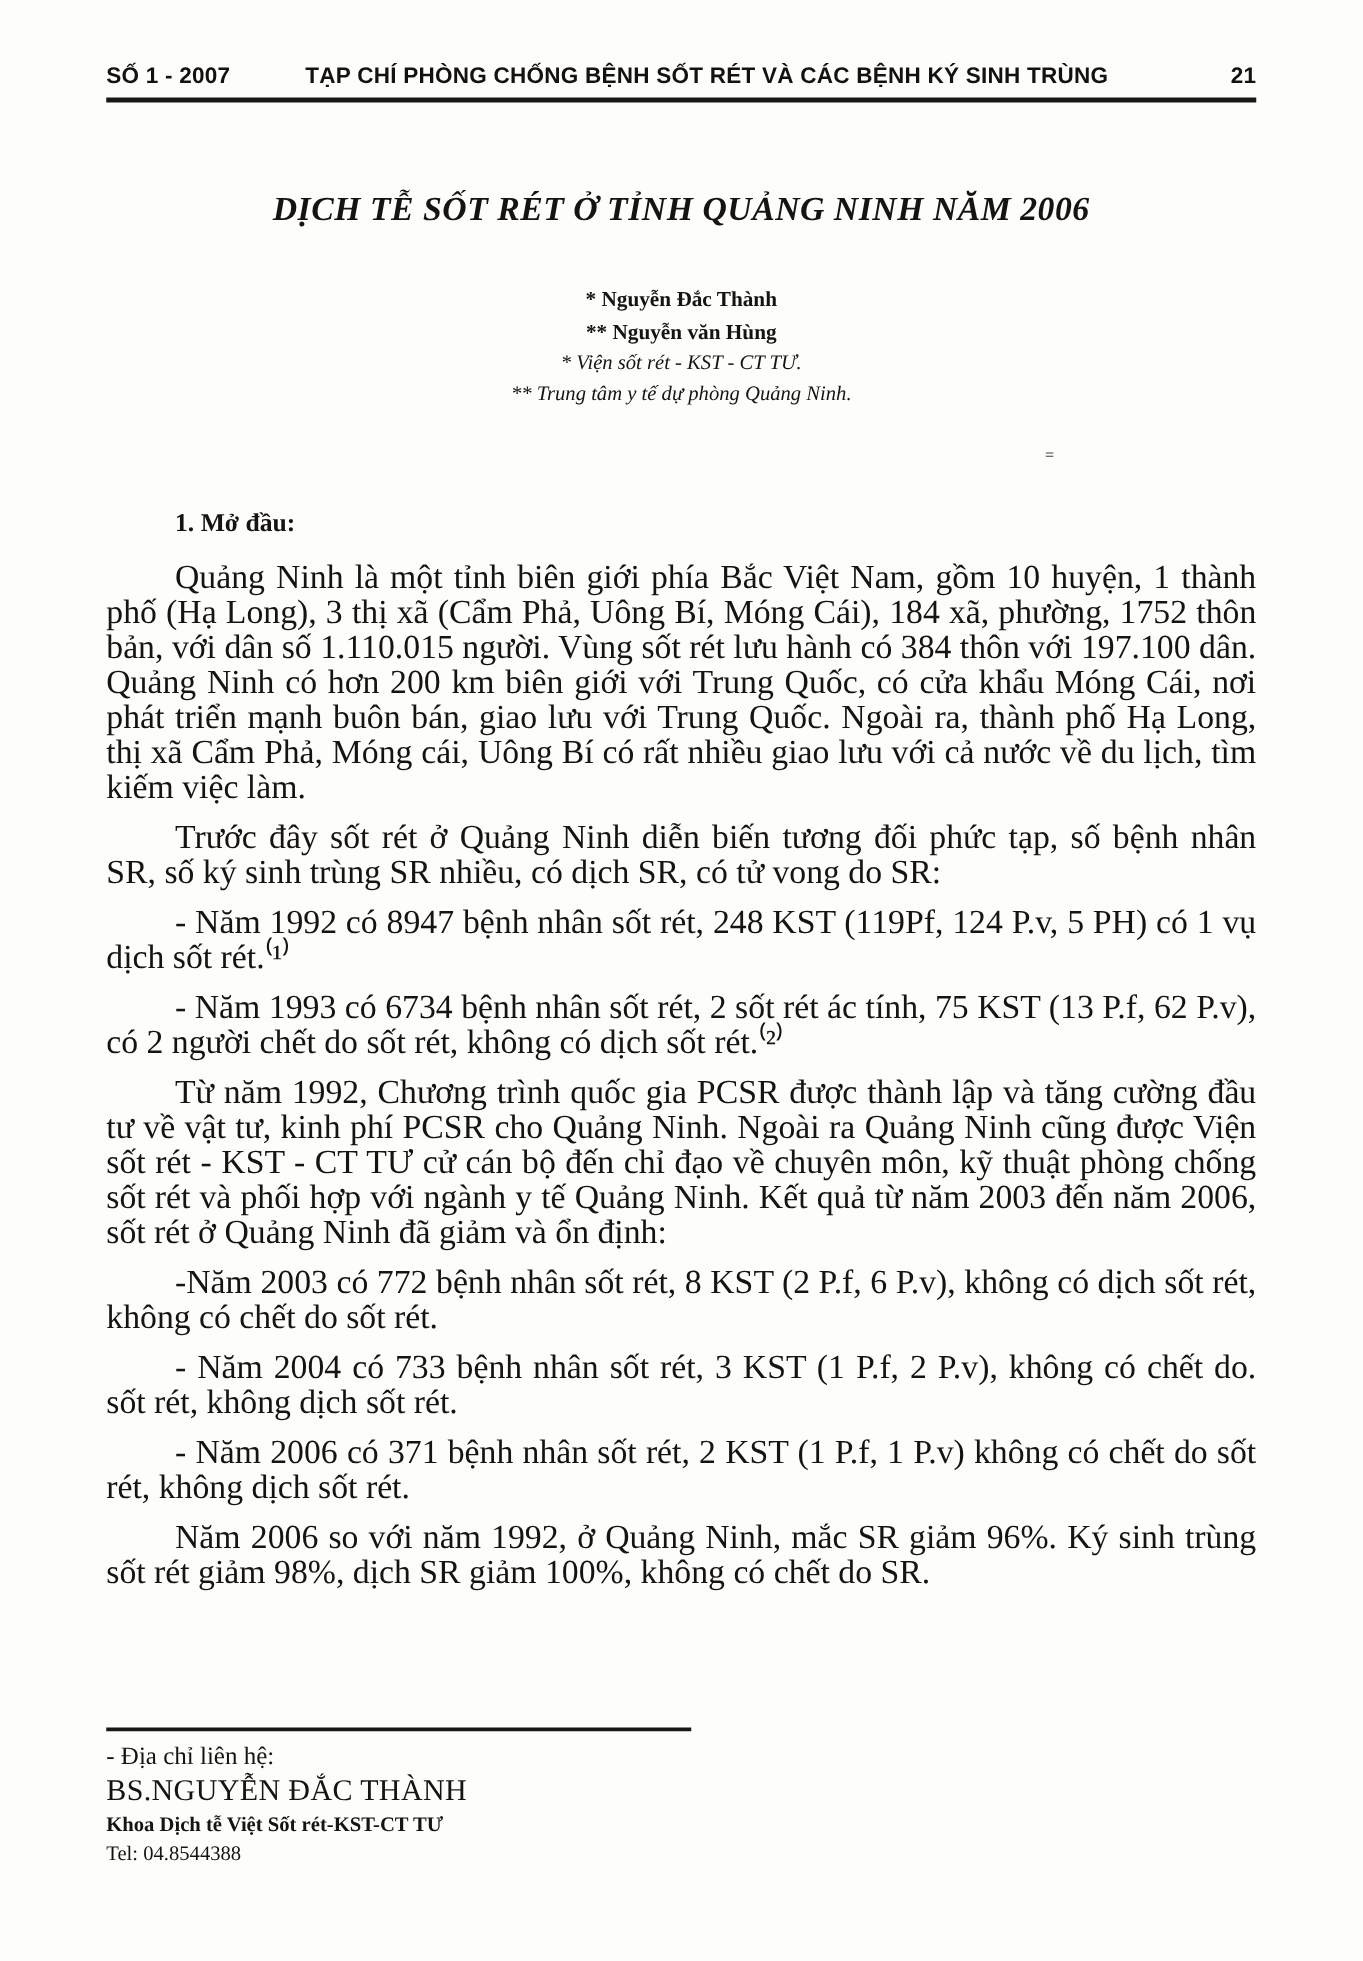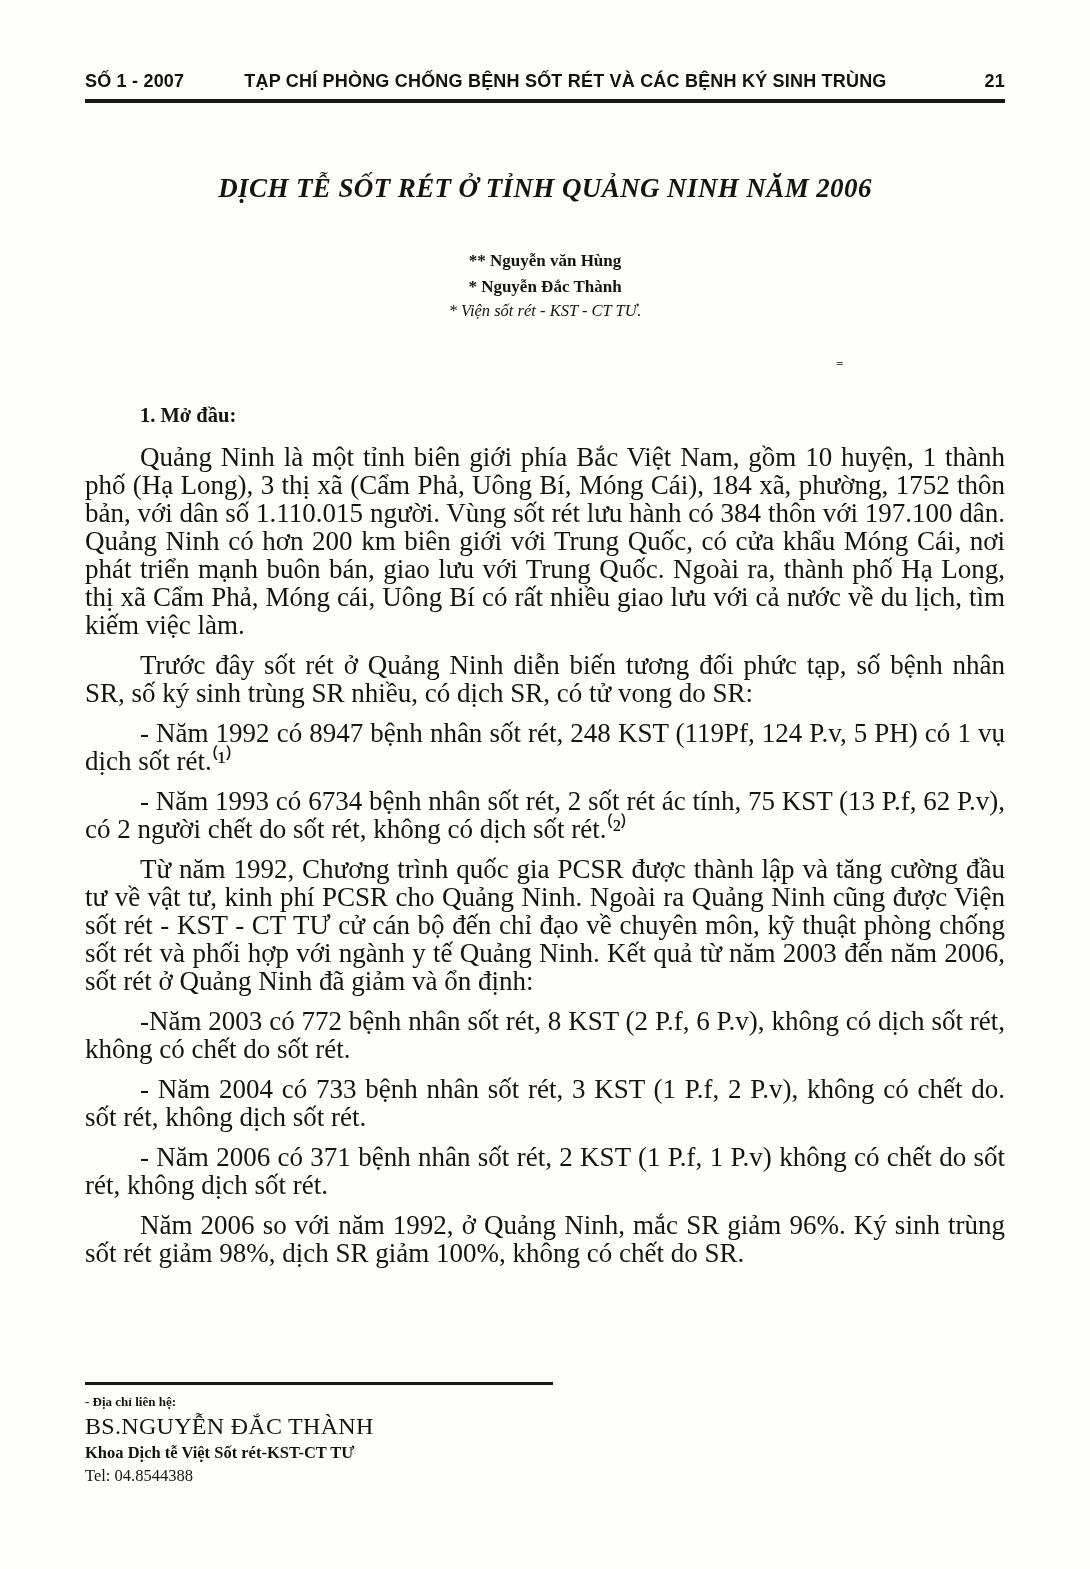--- a/index.html
+++ b/index.html
@@ -9,21 +9,21 @@
     background: #d8d8d8;
     font-family: "Liberation Serif", serif;
   }
   .page {
     position: relative;
     width: 1090px; height: 1569px;
     background: #fdfdfb;
     color: #161310;
     overflow: hidden;
   }
-  .content { padding: 71px 85px 0 85px; }
+  .content { padding: 50px 85px 0 85px; }
 
   
   .header-row {
     display: flex; justify-content: space-between; align-items: baseline;
     font-family: "Liberation Sans", sans-serif;
     font-weight: bold; font-size: 18px; color: #14110e;
     letter-spacing: 0.2px;
   }
   .header-row .journal-name { flex: 1; margin: 0 24px 0 60px; }
   .header-rule { height: 4px; background: #1b1813; margin-top: 7px; }
@@ -48,21 +48,21 @@
   }
   .body-text p {
     font-size: 27px; line-height: 28px;
     text-align: justify; text-indent: 55px;
     margin: 0 0 12px 0;
   }
 
   
   .footer { position: absolute; left: 85px; top: 1382px; width: 920px; }
   .footer-rule { width: 468px; height: 3px; background: #1b1813; margin-bottom: 9px; }
-  .contact-label { font-weight: bold; font-size: 13px; }
+  .contact-label { font-weight: normal; font-size: 20px; }
   .contact-name { font-size: 24px; margin-top: 3px; letter-spacing: 0.3px; }
   .contact-dept { font-size: 16.5px; margin-top: 3px; font-weight: bold; }
   .contact-tel { font-size: 16.5px; margin-top: 3px; }
 </style>
 </head>
 <body>
 
 <div class="page">
   <div class="content">
 
@@ -71,23 +71,24 @@
         <span>SỐ 1 - 2007</span>
         <span class="journal-name">TẠP CHÍ PHÒNG CHỐNG BỆNH SỐT RÉT VÀ CÁC BỆNH KÝ SINH TRÙNG</span>
         <span>21</span>
       </div>
       <div class="header-rule"></div>
     </header>
 
     <h1 class="article-title">DỊCH TỄ SỐT RÉT Ở TỈNH QUẢNG NINH NĂM 2006</h1>
 
     <div class="authors">
+      <div class="author-name">* Nguyễn Đắc Thành</div>
       <div class="author-name">** Nguyễn văn Hùng</div>
-      <div class="author-name">* Nguyễn Đắc Thành</div>
       <div class="affiliation">* Viện sốt rét - KST - CT TƯ.</div>
+      <div class="affiliation">** Trung tâm y tế dự phòng Quảng Ninh.</div>
     </div>
 
     <span class="stray-mark">=</span>
 
     <h2 class="section-heading">1. Mở đầu:</h2>
 
     <div class="body-text">
       <p>Quảng Ninh là một tỉnh biên giới phía Bắc Việt Nam, gồm 10 huyện, 1 thành phố (Hạ Long), 3 thị xã (Cẩm Phả, Uông Bí, Móng Cái), 184 xã, phường, 1752 thôn bản, với dân số 1.110.015 người. Vùng sốt rét lưu hành có 384 thôn với 197.100 dân. Quảng Ninh có hơn 200 km biên giới với Trung Quốc, có cửa khẩu Móng Cái, nơi phát triển mạnh buôn bán, giao lưu với Trung Quốc. Ngoài ra, thành phố Hạ Long, thị xã Cẩm Phả, Móng cái, Uông Bí có rất nhiều giao lưu với cả nước về du lịch, tìm kiếm việc làm.</p>
       <p>Trước đây sốt rét ở Quảng Ninh diễn biến tương đối phức tạp, số bệnh nhân SR, số ký sinh trùng SR nhiều, có dịch SR, có tử vong do SR:</p>
       <p>- Năm 1992 có 8947 bệnh nhân sốt rét, 248 KST (119Pf, 124 P.v, 5 PH) có 1 vụ dịch sốt rét.⁽¹⁾</p>

